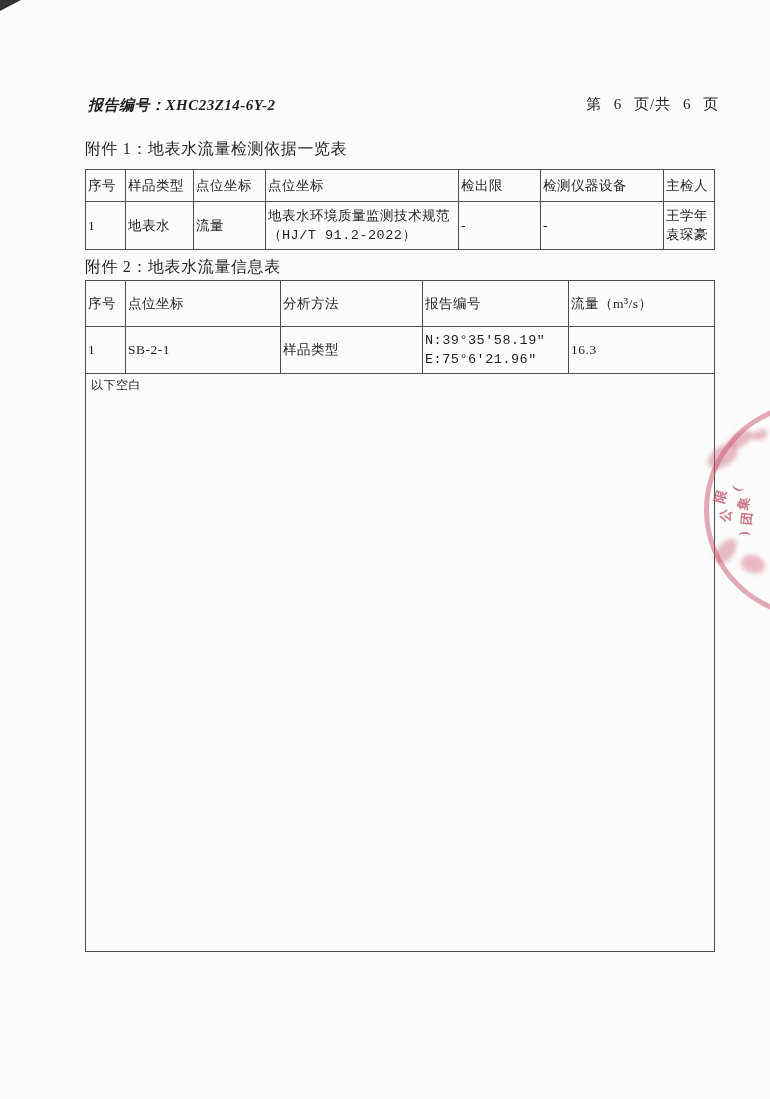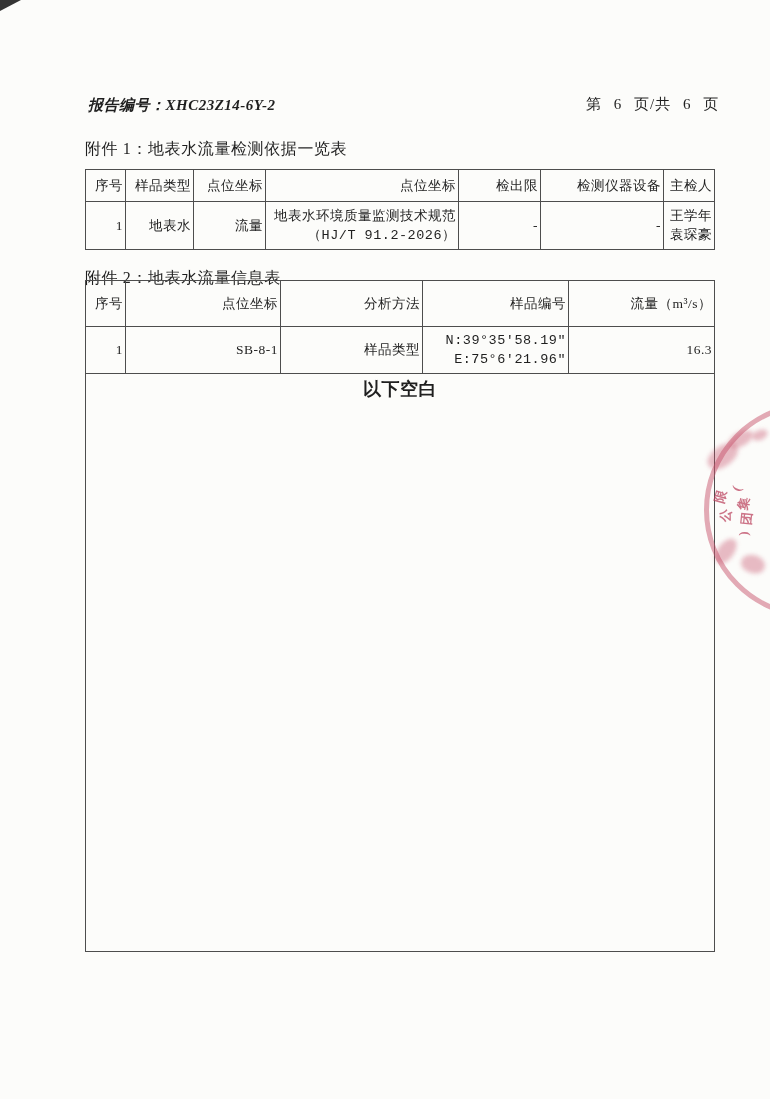--- a/index.html
+++ b/index.html
@@ -38,52 +38,51 @@
     word-spacing: 7px;
     letter-spacing: 1px;
   }
   .att-title {
     position: absolute;
     left: 85px;
     font-size: 16px;
     letter-spacing: 0.6px;
   }
   .att1-title { top: 139px; }
-  .att2-title { top: 257px; margin-top: 11px; }
+  .att2-title { top: 257px; }
 
   table.doc-table {
     position: absolute;
     left: 85px;
     border-collapse: collapse;
     table-layout: fixed;
     font-size: 13.5px;
   }
   .doc-table td, .doc-table th {
     border: 1px solid #4d4d4d;
-    text-align: right;
+    text-align: left;
     vertical-align: middle;
     font-weight: normal;
     padding: 0 2px;
     letter-spacing: 0.5px;
     overflow: hidden;
   }
   #table1 { top: 169px; width: 629px; }
   #table1 .hdr-row { height: 32px; }
   #table1 .data-row { height: 48px; }
 
   #table2 { top: 280px; width: 629px; }
   #table2 .hdr-row { height: 46px; }
   #table2 .data-row { height: 47px; }
   #table2 .blank-row { height: 578px; }
   #table2 .blank-cell {
-    text-align: center;
+    text-align: left;
     vertical-align: top;
     padding: 3px 5px;
-    font-size: 18px;
-    font-weight: bold;
+    font-size: 12px;
   }
   .two-line span { display: block; line-height: 19px; font-family: Liberation Mono, monospace; }
 
   
   .stamp { position: absolute; top: 0; left: 0; }
   .stamp-ring {
     position: absolute;
     left: 704px; top: 402px;
     width: 206px; height: 206px;
     border: 5px solid rgba(199, 85, 110, 0.50);
@@ -146,21 +145,21 @@
     <th>检出限</th>
     <th>检测仪器设备</th>
     <th>主检人</th>
   </tr>
   <tr class="data-row">
     <td>1</td>
     <td>地表水</td>
     <td>流量</td>
     <td class="two-line">
       <span>地表水环境质量监测技术规范</span>
-      <span>（HJ/T 91.2-2026）</span>
+      <span>（HJ/T 91.2-2022）</span>
     </td>
     <td>-</td>
     <td>-</td>
     <td class="two-line">
       <span>王学年</span>
       <span>袁琛豪</span>
     </td>
   </tr>
 </tbody>
   </table>
@@ -173,26 +172,26 @@
       <col style="width:155px">
       <col style="width:142px">
       <col style="width:146px">
       <col style="width:146px">
   </colgroup>
   <tbody>
       <tr class="hdr-row">
     <th>序号</th>
     <th>点位坐标</th>
     <th>分析方法</th>
-    <th>样品编号</th>
+    <th>报告编号</th>
     <th>流量（m³/s）</th>
   </tr>
   <tr class="data-row">
     <td>1</td>
-    <td>SB-8-1</td>
+    <td>SB-2-1</td>
     <td>样品类型</td>
     <td class="two-line">
       <span>N:39°35'58.19"</span>
       <span>E:75°6'21.96"</span>
     </td>
     <td>16.3</td>
   </tr>
   <tr class="blank-row">
     <td class="blank-cell" colspan="5">以下空白</td>
   </tr>

